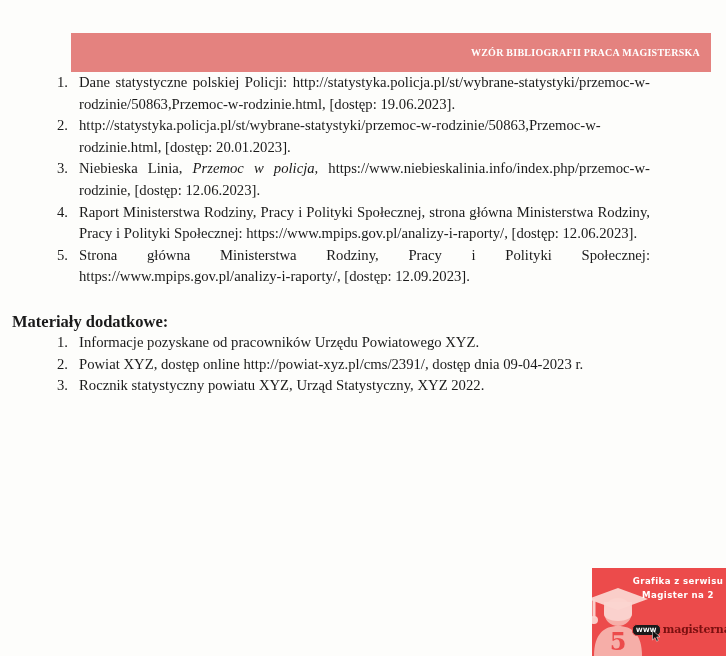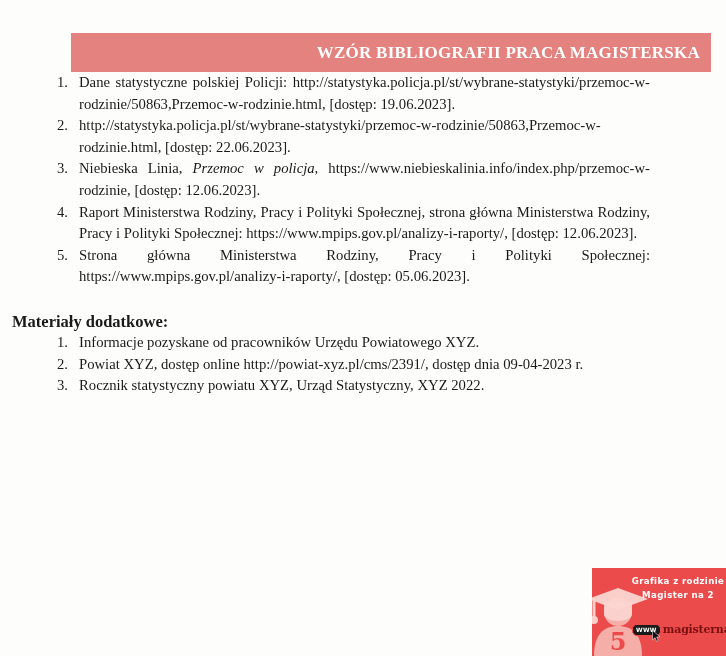--- a/index.html
+++ b/index.html
@@ -27,21 +27,21 @@
     display: flex;
     align-items: center;
     justify-content: flex-end;
     box-sizing: border-box;
     padding-right: 11px;
   }
   .banner-title {
     color: #ffffff;
     font-family: "Liberation Serif", "DejaVu Serif", serif;
     font-weight: bold;
-    font-size: 17px;
+    font-size: 10px;
     letter-spacing: 0.25px;
     white-space: nowrap;
   }
 
   
   .doc {
     position: absolute;
     left: 0;
     top: 72px;
     width: 726px;
@@ -171,30 +171,30 @@
 
 <div class="doc">
 
   <section class="section sec-internet">
 
     <ol class="ref-list">
       <li>
         <span>Dane statystyczne polskiej Policji: http://statystyka.policja.pl/st/wybrane-statystyki/przemoc-w-rodzinie/50863,Przemoc-w-rodzinie.html, [dostęp: 19.06.2023].</span>
       </li>
       <li>
-        <span>http://statystyka.policja.pl/st/wybrane-statystyki/przemoc-w-rodzinie/50863,Przemoc-w-rodzinie.html, [dostęp: 22.06.2023].</span>
+        <span>http://statystyka.policja.pl/st/wybrane-statystyki/przemoc-w-rodzinie/50863,Przemoc-w-rodzinie.html, [dostęp: 20.01.2023].</span>
       </li>
       <li>
         <span>Niebieska Linia, </span><span class="italic">Przemoc w policja,</span><span> https://www.niebieskalinia.info/index.php/przemoc-w-rodzinie, [dostęp: 12.06.2023].</span>
       </li>
       <li>
         <span>Raport Ministerstwa Rodziny, Pracy i Polityki Społecznej, strona główna Ministerstwa Rodziny, Pracy i Polityki Społecznej: https://www.mpips.gov.pl/analizy-i-raporty/, [dostęp: 12.06.2023].</span>
       </li>
       <li>
-        <span>Strona główna Ministerstwa Rodziny, Pracy i Polityki Społecznej: https://www.mpips.gov.pl/analizy-i-raporty/, [dostęp: 05.06.2023].</span>
+        <span>Strona główna Ministerstwa Rodziny, Pracy i Polityki Społecznej: https://www.mpips.gov.pl/analizy-i-raporty/, [dostęp: 12.09.2023].</span>
       </li>
     </ol>
   </section>
 
   <section class="section sec-extra">
     <h2 class="section-heading">Materiały dodatkowe:</h2>
 
     <ol class="ref-list">
       <li>
         <span>Informacje pozyskane od pracowników Urzędu Powiatowego XYZ.</span>
@@ -221,21 +221,21 @@
     <path d="M28 20 L58 31 L28 42 L-2 31 Z" fill="#fbd5d0" opacity="0.95"></path>
     <path d="M14 34 L14 46 C14 50 20 53 28 53 C36 53 42 50 42 46 L42 34 Z" fill="#fbd5d0" opacity="0.9"></path>
 
     <path d="M4 31 L4 50" stroke="#fbd5d0" stroke-width="3" fill="none" opacity="0.95"></path>
     <circle cx="4" cy="52" r="4" fill="#fbd5d0" opacity="0.95"></circle>
 
     <text x="28" y="82" text-anchor="middle" font-family="DejaVu Serif, serif" font-size="24" font-weight="bold" fill="#ec4b4b">5</text>
   </svg>
 
   <div class="badge-text">
-    <div>Grafika z rodzinie</div>
+    <div>Grafika z serwisu</div>
     <div>Magister na 2</div>
   </div>
 
   <div class="badge-url-row">
     <span class="badge-www">WWW</span>
     <span class="badge-domain">magisterna5.pl</span>
   </div>
 
   <svg class="badge-cursor" viewBox="0 0 9 12">
     <path d="M0.5 0.5 L0.5 10 L3 7.6 L4.6 11.3 L6.3 10.5 L4.7 7 L8 6.8 Z" fill="#111" stroke="#fff" stroke-width="0.5"></path>

